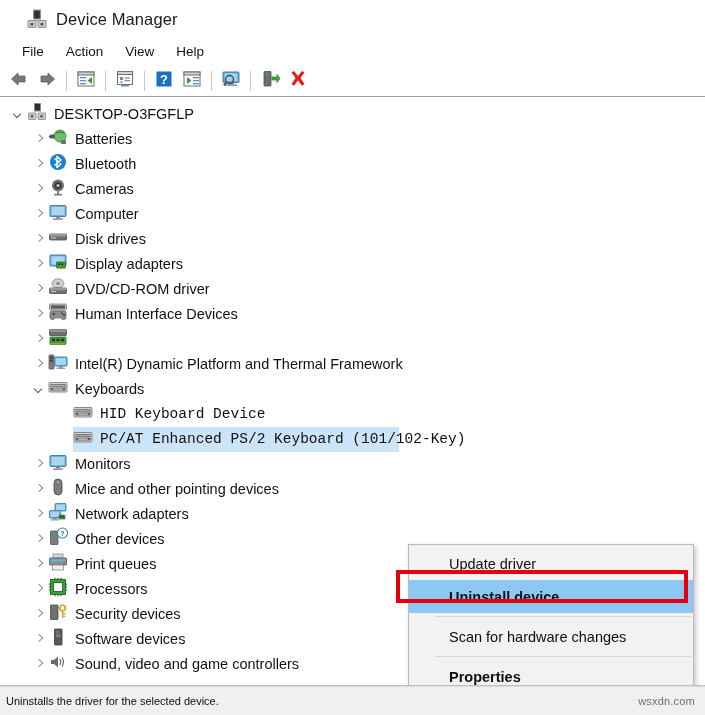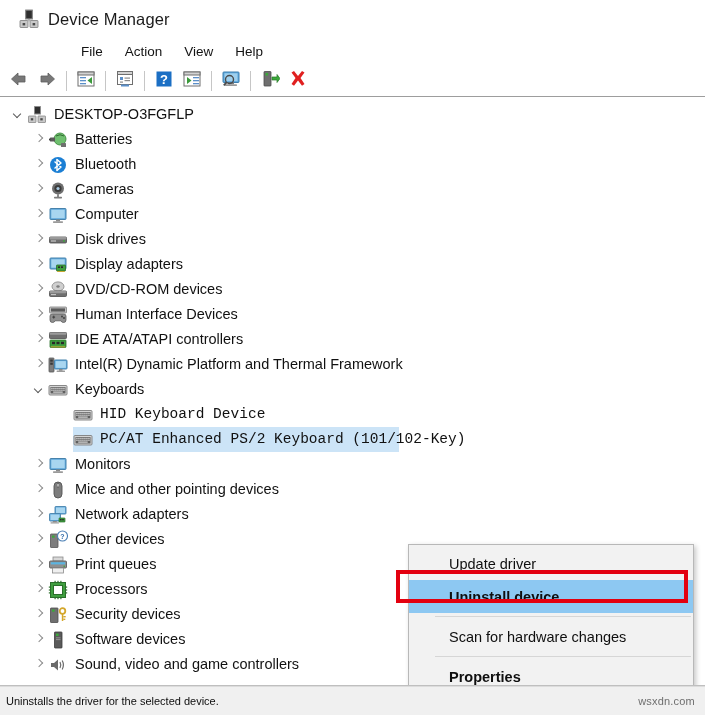--- a/index.html
+++ b/index.html
@@ -23,21 +23,21 @@
     flex-direction: column;
   }
 
   
   .titlebar {
     height: 38px;
     flex: 0 0 38px;
     background: #ffffff;
     display: flex;
     align-items: center;
-    padding-left: 18px;
+    padding-left: 26px;
     box-sizing: border-box;
   }
   .title-icon {
     width: 22px;
     height: 22px;
     position: relative;
     flex: 0 0 22px;
     margin-right: 8px;
   }
   .title-text {
@@ -46,24 +46,23 @@
     letter-spacing: 0.1px;
     white-space: nowrap;
   }
 
   
   .menubar {
     height: 27px;
     flex: 0 0 27px;
     display: flex;
     align-items: center;
-    padding-left: 22px;
+    padding-left: 11px;
     box-sizing: border-box;
     background: #ffffff;
-    margin-left: 48px;
   }
   .menu-item {
     font-size: 13.5px;
     color: #131313;
     padding: 2px 11px 3px 11px;
     white-space: nowrap;
     cursor: default;
   }
 
   
@@ -102,21 +101,20 @@
     overflow: hidden;
     border-bottom: 1px solid #bfbfbf;
   }
   .tree {
     position: absolute;
     top: 5px; left: 0; right: 0; bottom: 0;
   }
   .node {
     height: 25px;
     display: flex;
-    align-items: center;
     position: relative;
     white-space: nowrap;
     cursor: default;
   }
   .node .chev {
     width: 17px;
     height: 25px;
     flex: 0 0 17px;
     display: flex;
     align-items: center;
@@ -509,21 +507,21 @@
           </span>
         <span class="ico">
           <svg class="ic" viewBox="0 0 20 20">
             <ellipse cx="10" cy="6.5" rx="6" ry="4.6" fill="#cfcfcf" stroke="#8c8c8c" stroke-width="0.9"></ellipse>
             <ellipse cx="10" cy="6.5" rx="1.7" ry="1.3" fill="#7d7d7d"></ellipse>
             <rect x="1.5" y="11" width="17" height="5.5" rx="1" fill="#6f6f6f" stroke="#4c4c4c" stroke-width="0.8"></rect>
             <rect x="1.5" y="11" width="17" height="2.2" rx="1" fill="#9a9a9a"></rect>
             <rect x="3" y="14" width="5" height="1.2" fill="#c4c4c4"></rect>
           </svg>
         </span>
-        <span class="lbl">DVD/CD-ROM devices</span>
+        <span class="lbl">DVD/CD-ROM driver</span>
       </div>
 
       <div class="node depth1">
         <span class="chev">
             <span class="chev-right"></span>
           </span>
         <span class="ico">
           <svg class="ic" viewBox="0 0 20 20">
             <rect x="1.5" y="2" width="17" height="6" rx="0.8" fill="#bfbfbf" stroke="#7d7d7d" stroke-width="0.8"></rect>
             <rect x="3" y="3.4" width="14" height="3.2" fill="#5a5a5a"></rect>
@@ -545,21 +543,20 @@
           <svg class="ic" viewBox="0 0 20 20">
             <rect x="1.5" y="2.5" width="17" height="6" rx="0.8" fill="#6f6f6f" stroke="#4c4c4c" stroke-width="0.8"></rect>
             <rect x="1.5" y="2.5" width="17" height="2.2" rx="0.8" fill="#9a9a9a"></rect>
             <rect x="2" y="10" width="16" height="7.5" rx="0.7" fill="#3f9e3f" stroke="#2a6e2a" stroke-width="0.8"></rect>
             <rect x="4" y="11.8" width="3" height="2.4" fill="#2a2a2a"></rect>
             <rect x="8.5" y="11.8" width="3" height="2.4" fill="#2a2a2a"></rect>
             <rect x="13" y="11.8" width="3" height="2.4" fill="#2a2a2a"></rect>
             <rect x="2.8" y="16.4" width="14.4" height="1" fill="#c8a832"></rect>
           </svg>
         </span>
-        <span class="lbl">IDE ATA/ATAPI controllers</span>
       </div>
 
       <div class="node depth1">
         <span class="chev">
             <span class="chev-right"></span>
           </span>
         <span class="ico">
           <svg class="ic" viewBox="0 0 20 20">
             <rect x="1" y="3" width="5" height="14" rx="0.7" fill="#7d7d7d" stroke="#565656" stroke-width="0.8"></rect>
             <rect x="2.2" y="4.5" width="2.6" height="2.2" fill="#3a3a3a"></rect>

